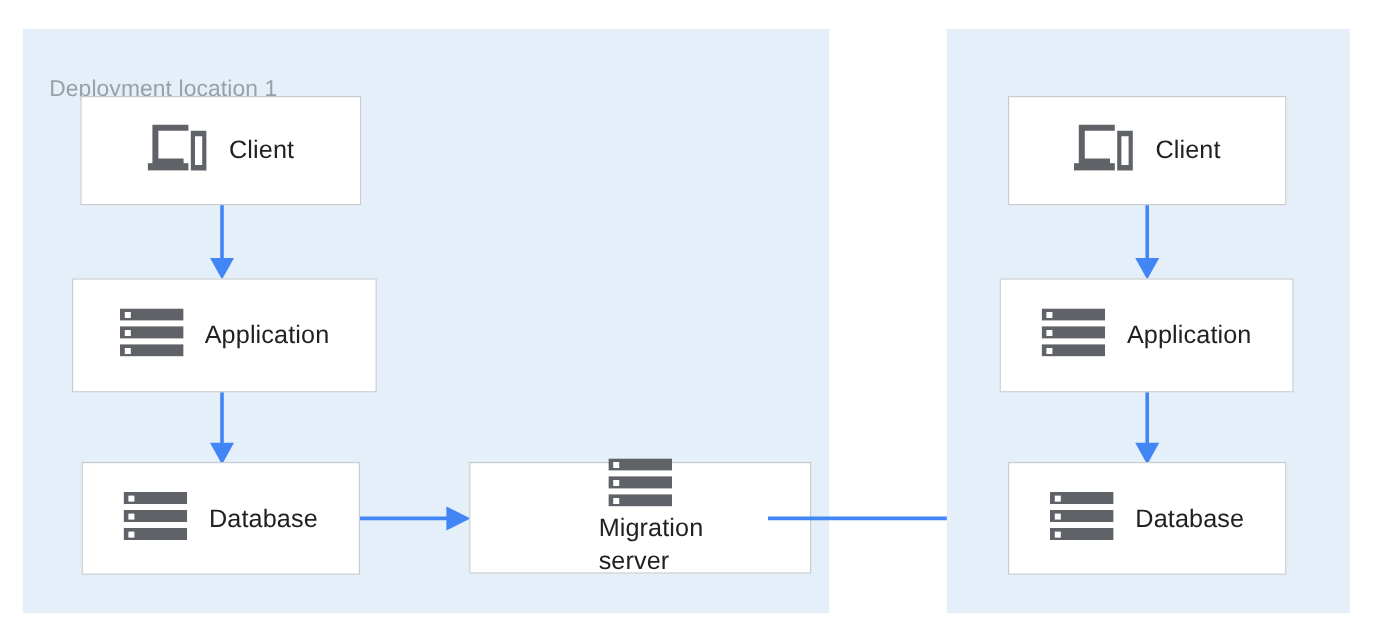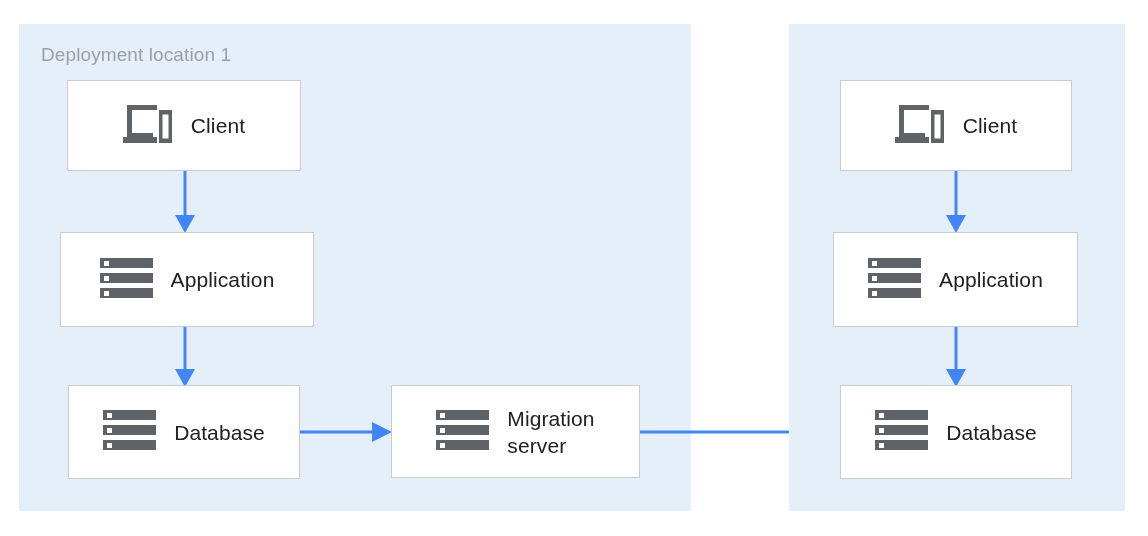--- a/index.html
+++ b/index.html
@@ -21,20 +21,21 @@
     position: absolute;
     background: #e5effa;
   }
   .zone-label {
     position: absolute;
     color: #9aa0a6;
     font-size: 19px;
     line-height: 22px;
     letter-spacing: 0.1px;
     white-space: nowrap;
+    margin-top: 20px;
   }
   .node {
     position: absolute;
     background: #ffffff;
     border: 1px solid #c8ccd0;
     box-sizing: border-box;
     display: flex;
     flex-direction: row;
     align-items: center;
     justify-content: center;
@@ -118,21 +119,21 @@
       </svg>
     </span>
     <span class="node-label">Database</span>
   </div>
 
   <svg class="conn" style="left:300px; top:420px; width:92px; height:24px;" viewBox="0 0 92 24">
     <line x1="0" y1="12" x2="74" y2="12"></line>
     <polygon points="72,2 72,22 92,12"></polygon>
   </svg>
 
-  <div class="node" style="left:391px; top:385px; width:249px; height:93px;">
+  <div class="node" style="left:391px; top:385px; width:285px; height:93px;flex-direction:column;">
     <span class="node-icon">
       <svg width="53" height="40" viewBox="0 0 53 40" xmlns="http://www.w3.org/2000/svg">
         <rect fill="#5f6368" x="0" y="0" width="53" height="10"></rect>
         <rect fill="#ffffff" x="4" y="3" width="5" height="5"></rect>
         <rect fill="#5f6368" x="0" y="15" width="53" height="10"></rect>
         <rect fill="#ffffff" x="4" y="18" width="5" height="5"></rect>
         <rect fill="#5f6368" x="0" y="30" width="53" height="10"></rect>
         <rect fill="#ffffff" x="4" y="33" width="5" height="5"></rect>
       </svg>
     </span>

